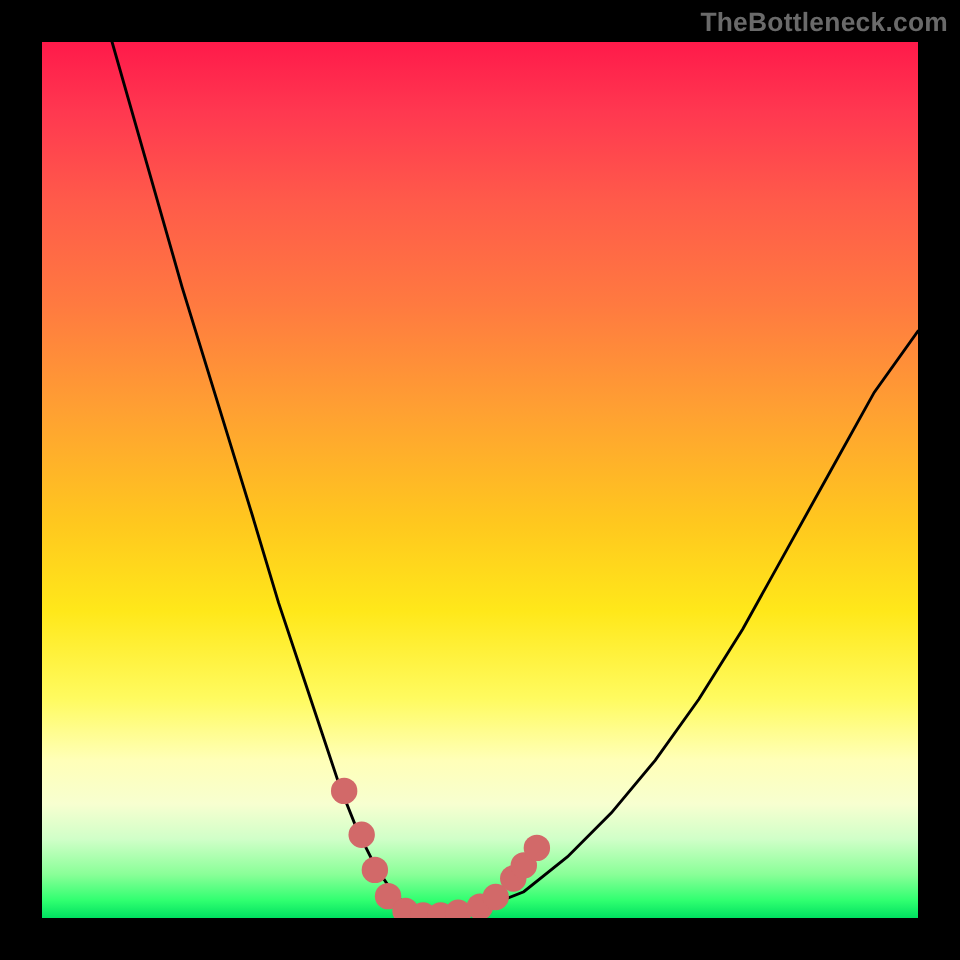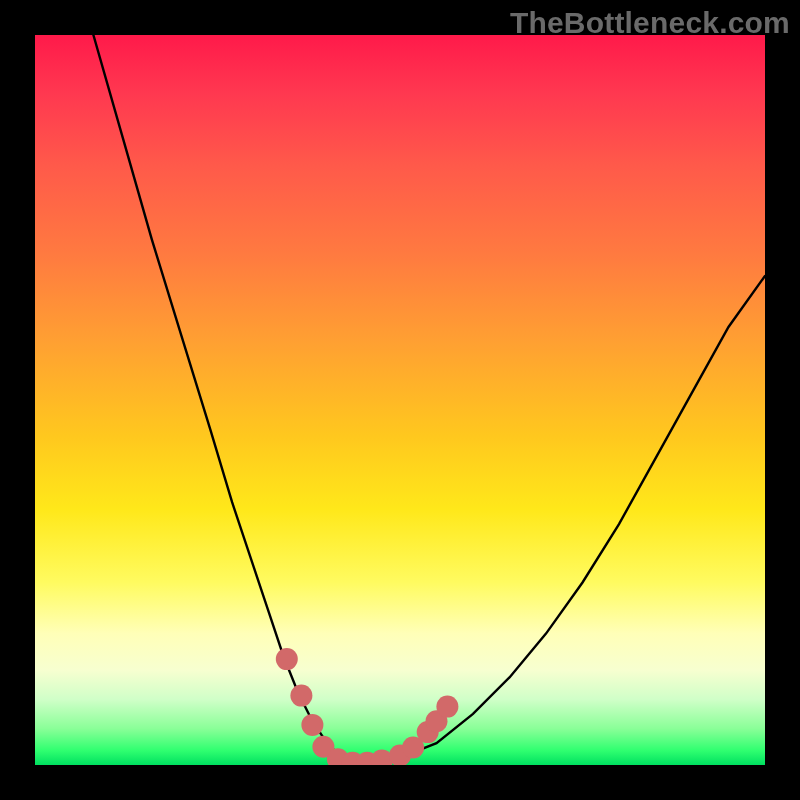--- a/index.html
+++ b/index.html
@@ -38,21 +38,21 @@
       #d0ffc8 91%,
       #8aff98 95%,
       #30ff70 98%,
       #00e060 100%);
   }
   .watermark {
     position: absolute;
     top: 6px;
     right: 10px;
     font-family: Arial, Helvetica, sans-serif;
-    font-size: 30px;
+    font-size: 22px;
     font-weight: 600;
     color: #6a6a6a;
     letter-spacing: 0.2px;
   }
   svg.curve {
     position: absolute;
     left: 0;
     top: 0;
     width: 730px;
     height: 730px;

